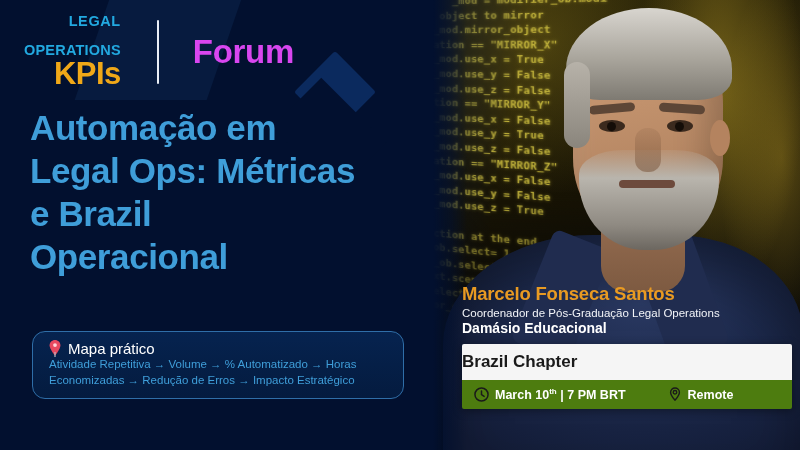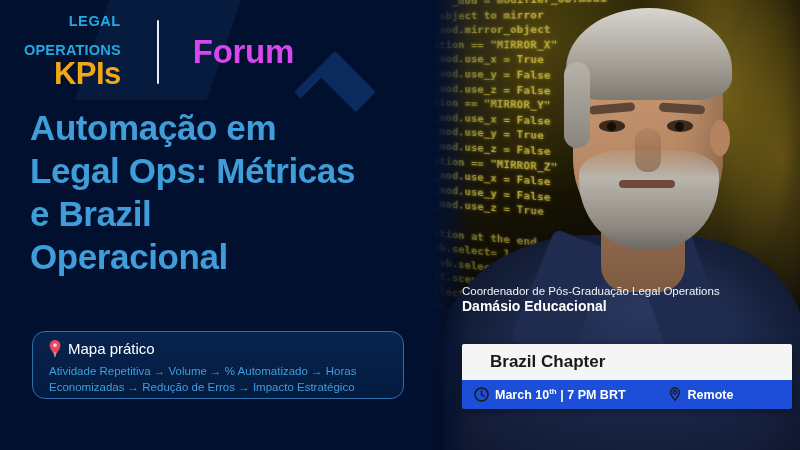--- a/index.html
+++ b/index.html
@@ -197,42 +197,42 @@
     position:absolute; left:32px; top:331px; width:372px; height:68px;
     border:1.5px solid #2f6ea8;
     border-radius:13px;
     background:linear-gradient(180deg,#06234f 0%,#041b3f 100%);
     padding:8px 14px 0 16px;
   }
   .mapa-head { display:flex; align-items:center; gap:7px; }
   .pin-icon { width:12px; height:17px; flex:0 0 auto; }
   .mapa-title { color:#ffffff; font-size:15px; font-weight:400; }
   .mapa-flow {
-    margin-top:7px; color:#3f9ed9; font-size:11.5px; line-height:15.5px;
+    color:#3f9ed9; font-size:11.5px; line-height:15.5px;
   }
 
   
   .speaker { position:absolute; left:462px; top:283px; width:330px; text-align:left; }
   .speaker-name { color:#e89a22; font-weight:bold; font-size:18.5px; letter-spacing:-.2px; }
   .speaker-role { color:#f2f4f8; font-size:11.5px; margin-top:2px; }
   .speaker-org { color:#ffffff; font-weight:bold; font-size:14px; margin-top:1px; }
 
   
   .chapter-card {
     position:absolute; left:462px; top:344px; width:330px;
     border-radius:2px; overflow:hidden;
     box-shadow:0 2px 10px rgba(0,0,0,.4);
   }
   .chapter-top {
     background:#f5f5f5; color:#1a1a1a;
     font-weight:bold; font-size:17px;
-    padding:8px 12px 8px 28px;
+    padding:8px 12px 8px 0;
   }
   .chapter-bar {
-    background:#1d4ed8; color:#ffffff;
+    background:#4d7c0f; color:#ffffff;
     display:flex; align-items:center;
     padding:7px 12px; gap:8px;
     font-size:12.5px; font-weight:bold;
   }
   .bar-item { display:flex; align-items:center; gap:6px; }
   .bar-gap { width:26px; }
   .clock-icon, .pin2-icon { flex:0 0 auto; }
   .sup { font-size:8px; vertical-align:super; }
 </style>
 </head>
@@ -317,20 +317,21 @@
         <path d="M6 0C2.9 0 .6 2.3.6 5.2c0 3.7 4.5 9.3 5 9.9.2.2.6.2.8 0 .5-.6 5-6.2 5-9.9C11.4 2.3 9.1 0 6 0z" fill="#e8485f"></path>
         <circle cx="6" cy="5.1" r="1.9" fill="#ffd3d9"></circle>
         <rect x="5.4" y="12" width="1.2" height="5" fill="#b9b9c4"></rect>
       </svg>
       <span class="mapa-title">Mapa prático</span>
     </div>
     <div class="mapa-flow">Atividade Repetitiva → Volume → % Automatizado → Horas Economizadas → Redução de Erros → Impacto Estratégico</div>
   </div>
 
   <div class="speaker">
+    <div class="speaker-name">Marcelo Fonseca Santos</div>
     <div class="speaker-role">Coordenador de Pós-Graduação Legal Operations</div>
     <div class="speaker-org">Damásio Educacional</div>
   </div>
 
   <div class="chapter-card">
     <div class="chapter-top">Brazil Chapter</div>
     <div class="chapter-bar">
       <div class="bar-item">
         <svg class="clock-icon" width="15" height="15" viewBox="0 0 16 16">
           <circle cx="8" cy="8" r="7" fill="none" stroke="#1a1a1a" stroke-width="1.6"></circle>

